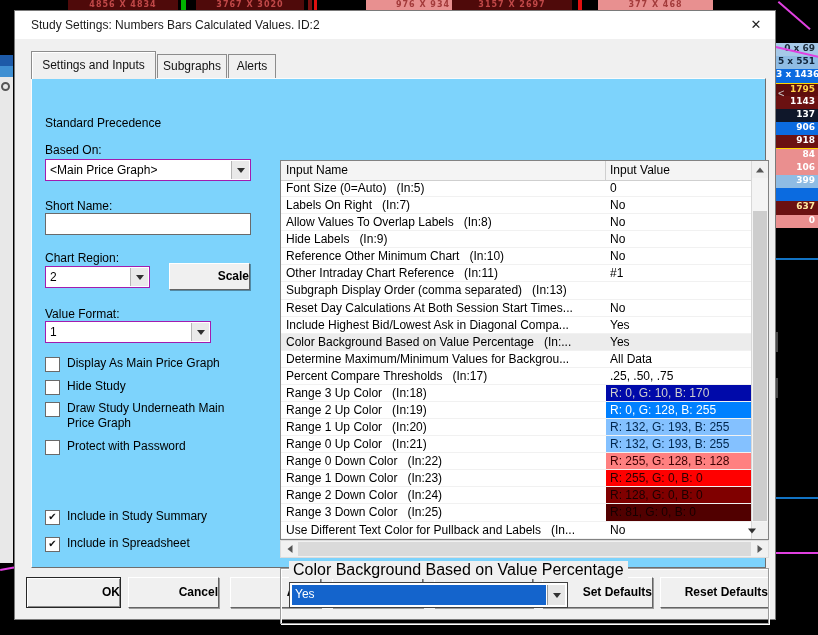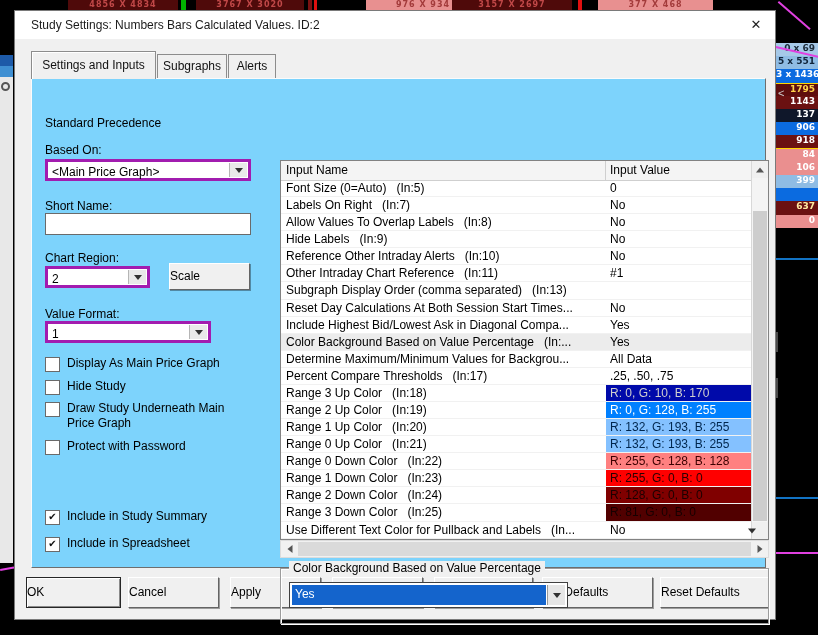--- a/index.html
+++ b/index.html
@@ -37,35 +37,35 @@
 
   .tab{top:43px;height:24px;background:#f0f0f0;border:1px solid #8c8c8c;border-bottom:none;
        line-height:23px;text-align:center;font-size:12px;color:#111;}
   .tab.active{top:40px;height:28px;z-index:6;line-height:26px;box-shadow:inset 1px 1px 0 #fff;}
 
   #tab-panel{left:16px;top:67px;width:735px;height:490px;background:#7dd3fc;
              border:1px solid #6e6e6e;border-top-color:#fbfbfb;border-left-color:#fbfbfb;z-index:4;}
 
   .lbl{font-size:12px;color:#000;white-space:nowrap;}
 
-  .combo{background:#fff;border:3px solid #a21caf;height:22px;}
+  .combo{background:#fff;border:1px solid #a21caf;height:22px;}
   .combo .val{position:absolute;left:4px;top:0;right:20px;line-height:20px;font-size:12px;
               white-space:nowrap;overflow:hidden;}
   .drop-btn{position:absolute;right:1px;top:1px;bottom:1px;width:17px;background:#e9e9e9;
             border-left:1px solid #b5b5b5;}
   .tri-down{position:absolute;left:50%;top:50%;margin:-2px 0 0 -4px;width:0;height:0;
             border-left:4px solid transparent;border-right:4px solid transparent;border-top:5px solid #303030;}
   .tri-up{width:0;height:0;border-left:4px solid transparent;border-right:4px solid transparent;border-bottom:5px solid #555;}
   .tri-left{width:0;height:0;border-top:4px solid transparent;border-bottom:4px solid transparent;border-right:5px solid #555;}
   .tri-right{width:0;height:0;border-top:4px solid transparent;border-bottom:4px solid transparent;border-left:5px solid #555;}
 
   .textbox{background:#fff;border:1px solid #6a6a6a;height:22px;}
 
   .push-btn{background:#f0f0f0;border:1px solid;border-color:#ffffff #646464 #646464 #ffffff;
-            box-shadow:1px 1px 0 rgba(0,0,0,.35);font-size:12px;text-align:left;color:#000;}
+            box-shadow:1px 1px 0 rgba(0,0,0,.35);font-size:12px;text-align:right;color:#000;font-weight:bold;}
 
   .cbrow{display:flex;align-items:flex-start;}
   .cbox{width:13px;height:13px;background:#fff;border:1px solid #6a6a6a;flex:0 0 13px;
         text-align:center;line-height:11px;font-size:10px;color:#111;margin-top:1px;}
   .cblbl{font-size:12px;margin-left:7px;line-height:15px;}
 
   
   #inputs-table{left:248px;top:81px;width:489px;height:380px;background:#fff;border:1px solid #828282;}
   #tbl-head{position:absolute;left:0;top:0;right:17px;height:19px;background:#f4f4f4;
             border-bottom:1px solid #cfcfcf;display:flex;font-size:12px;line-height:18px;}
@@ -82,21 +82,21 @@
   .sb-btn span{position:absolute;left:50%;top:50%;transform:translate(-50%,-50%);}
   .vsb-thumb{position:absolute;left:1px;width:14px;background:#cdcdcd;}
 
   #hscroll{left:248px;top:461px;width:489px;height:18px;background:#f1f1f1;border:1px solid #dcdcdc;}
   #hs-thumb{position:absolute;left:17px;right:17px;top:1px;bottom:1px;background:#dadada;}
   .hs-btn{position:absolute;top:0;width:17px;height:16px;background:#f1f1f1;}
   .hs-btn span{position:absolute;left:50%;top:50%;transform:translate(-50%,-50%);}
 
   
   #groupbox{left:248px;top:489px;width:489px;height:56px;border:1px solid #9c9c9c;box-shadow:1px 1px 0 #fff, inset 1px 1px 0 #fff;}
-  #groupbox-label{position:absolute;left:8px;top:-8px;background:#f0f0f0;padding:0 4px;font-size:12px;white-space:nowrap;}
+  #groupbox-label{position:absolute;left:8px;top:-8px;background:#f0f0f0;padding:0 4px;font-size:16px;white-space:nowrap;}
   #gb-combo{position:absolute;left:8px;top:13px;width:277px;height:24px;background:#fff;border:1px solid #404040;}
   #gb-combo-sel{position:absolute;left:2px;top:2px;bottom:2px;right:21px;background:#1464cc;
                 color:#fff;font-size:12px;line-height:18px;padding-left:3px;}
   #gb-drop{position:absolute;right:2px;top:2px;bottom:2px;width:17px;background:#e6e6e6;border-left:1px solid #9a9a9a;}
 
   .bottom-btn{top:566px;height:31px;line-height:29px;}
   #btn-ok{border:1px solid #262626;box-shadow:inset 1px 1px 0 #fff, inset -1px -1px 0 #8a8a8a;}
 </style>
 </head>
 <body>
@@ -230,21 +230,21 @@
           </div>
           <div class="trow">
             <div class="tc-name">Allow Values To Overlap Labels   (In:8)</div>
             <div class="tc-val">No</div>
           </div>
           <div class="trow">
             <div class="tc-name">Hide Labels   (In:9)</div>
             <div class="tc-val">No</div>
           </div>
           <div class="trow">
-            <div class="tc-name">Reference Other Intraday Alerts   (In:10)</div>
+            <div class="tc-name">Reference Other Minimum Chart   (In:10)</div>
             <div class="tc-val">No</div>
           </div>
           <div class="trow">
             <div class="tc-name">Other Intraday Chart Reference   (In:11)</div>
             <div class="tc-val">#1</div>
           </div>
           <div class="trow">
             <div class="tc-name">Subgraph Display Order (comma separated)   (In:13)</div>
             <div class="tc-val"></div>
           </div>

